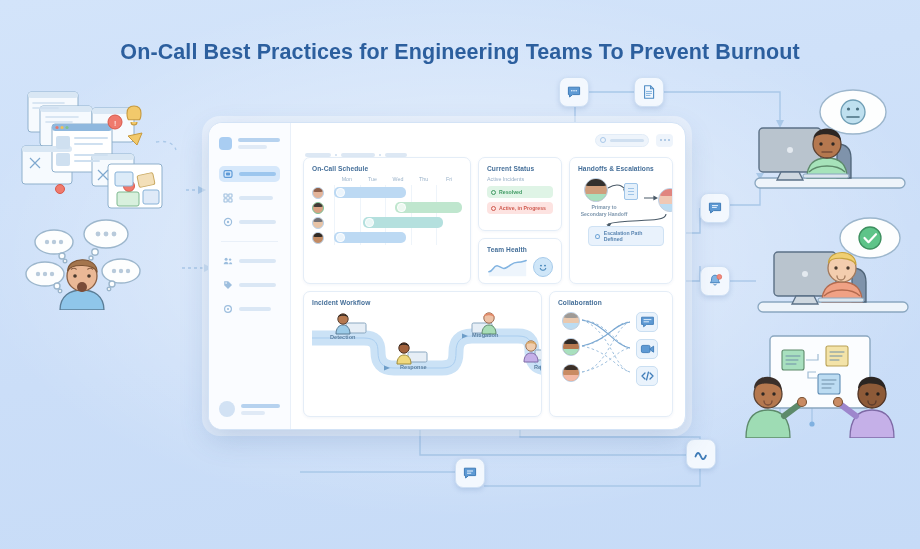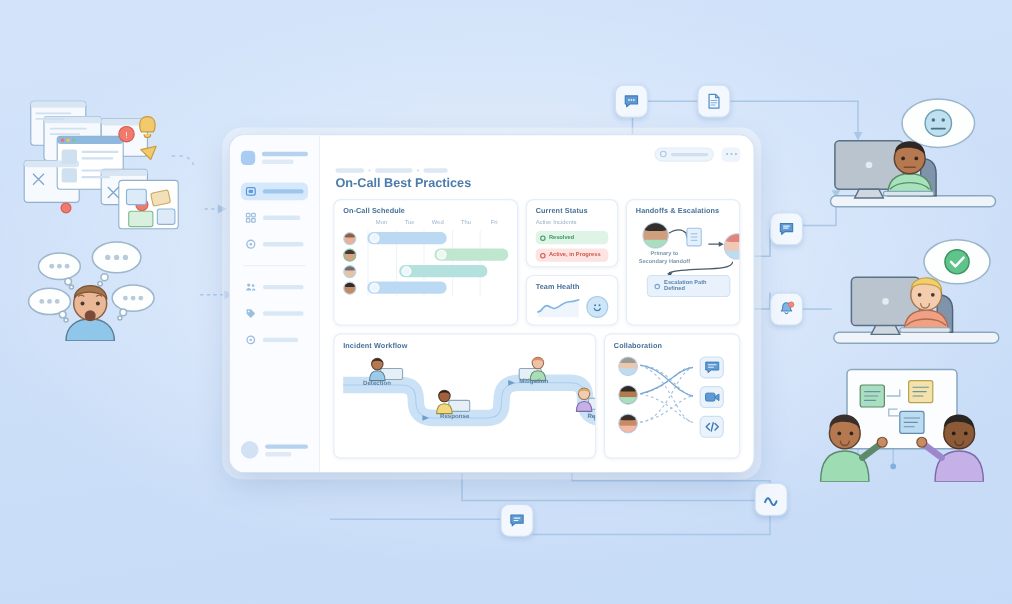--- a/index.html
+++ b/index.html
@@ -209,20 +209,21 @@
 
   
   .illus { position: absolute; }
 </style>
 </head>
 <body>
 
 <div id="stage">
   <div class="bg-wash"></div>
 
+  <div class="title">On-Call Best Practices for Engineering Teams To Prevent Burnout</div>
 
   <svg class="wires" width="920" height="549">
     <g fill="none" stroke="#a9c8e8" stroke-width="1.4">
       <path d="M575,107 L575,128"></path>
       <path d="M589,92 L634,92"></path>
       <path d="M663,92 L780,92 L780,122"></path>
       <path d="M676,233 L700,233 L700,208"></path>
       <path d="M676,281 L700,281 L700,266"></path>
       <path d="M729,205 L760,205 L760,180"></path>
       <path d="M729,281 L756,281"></path>
@@ -396,21 +397,20 @@
       </div>
 
       <div class="crumb">
         <div class="cb" style="width:26px"></div>
           <div class="sep"></div>
         <div class="cb" style="width:34px"></div>
           <div class="sep"></div>
         <div class="cb" style="width:22px"></div>
       </div>
 
-      <div class="page-title">On-Call Best Practices</div>
 
       <div class="grid">
 
         <div class="row">
 
           <div class="card c-schedule">
             <div class="card-title">On-Call Schedule</div>
             <div class="days">
               <div class="day">Mon</div>
               <div class="day">Tue</div>

